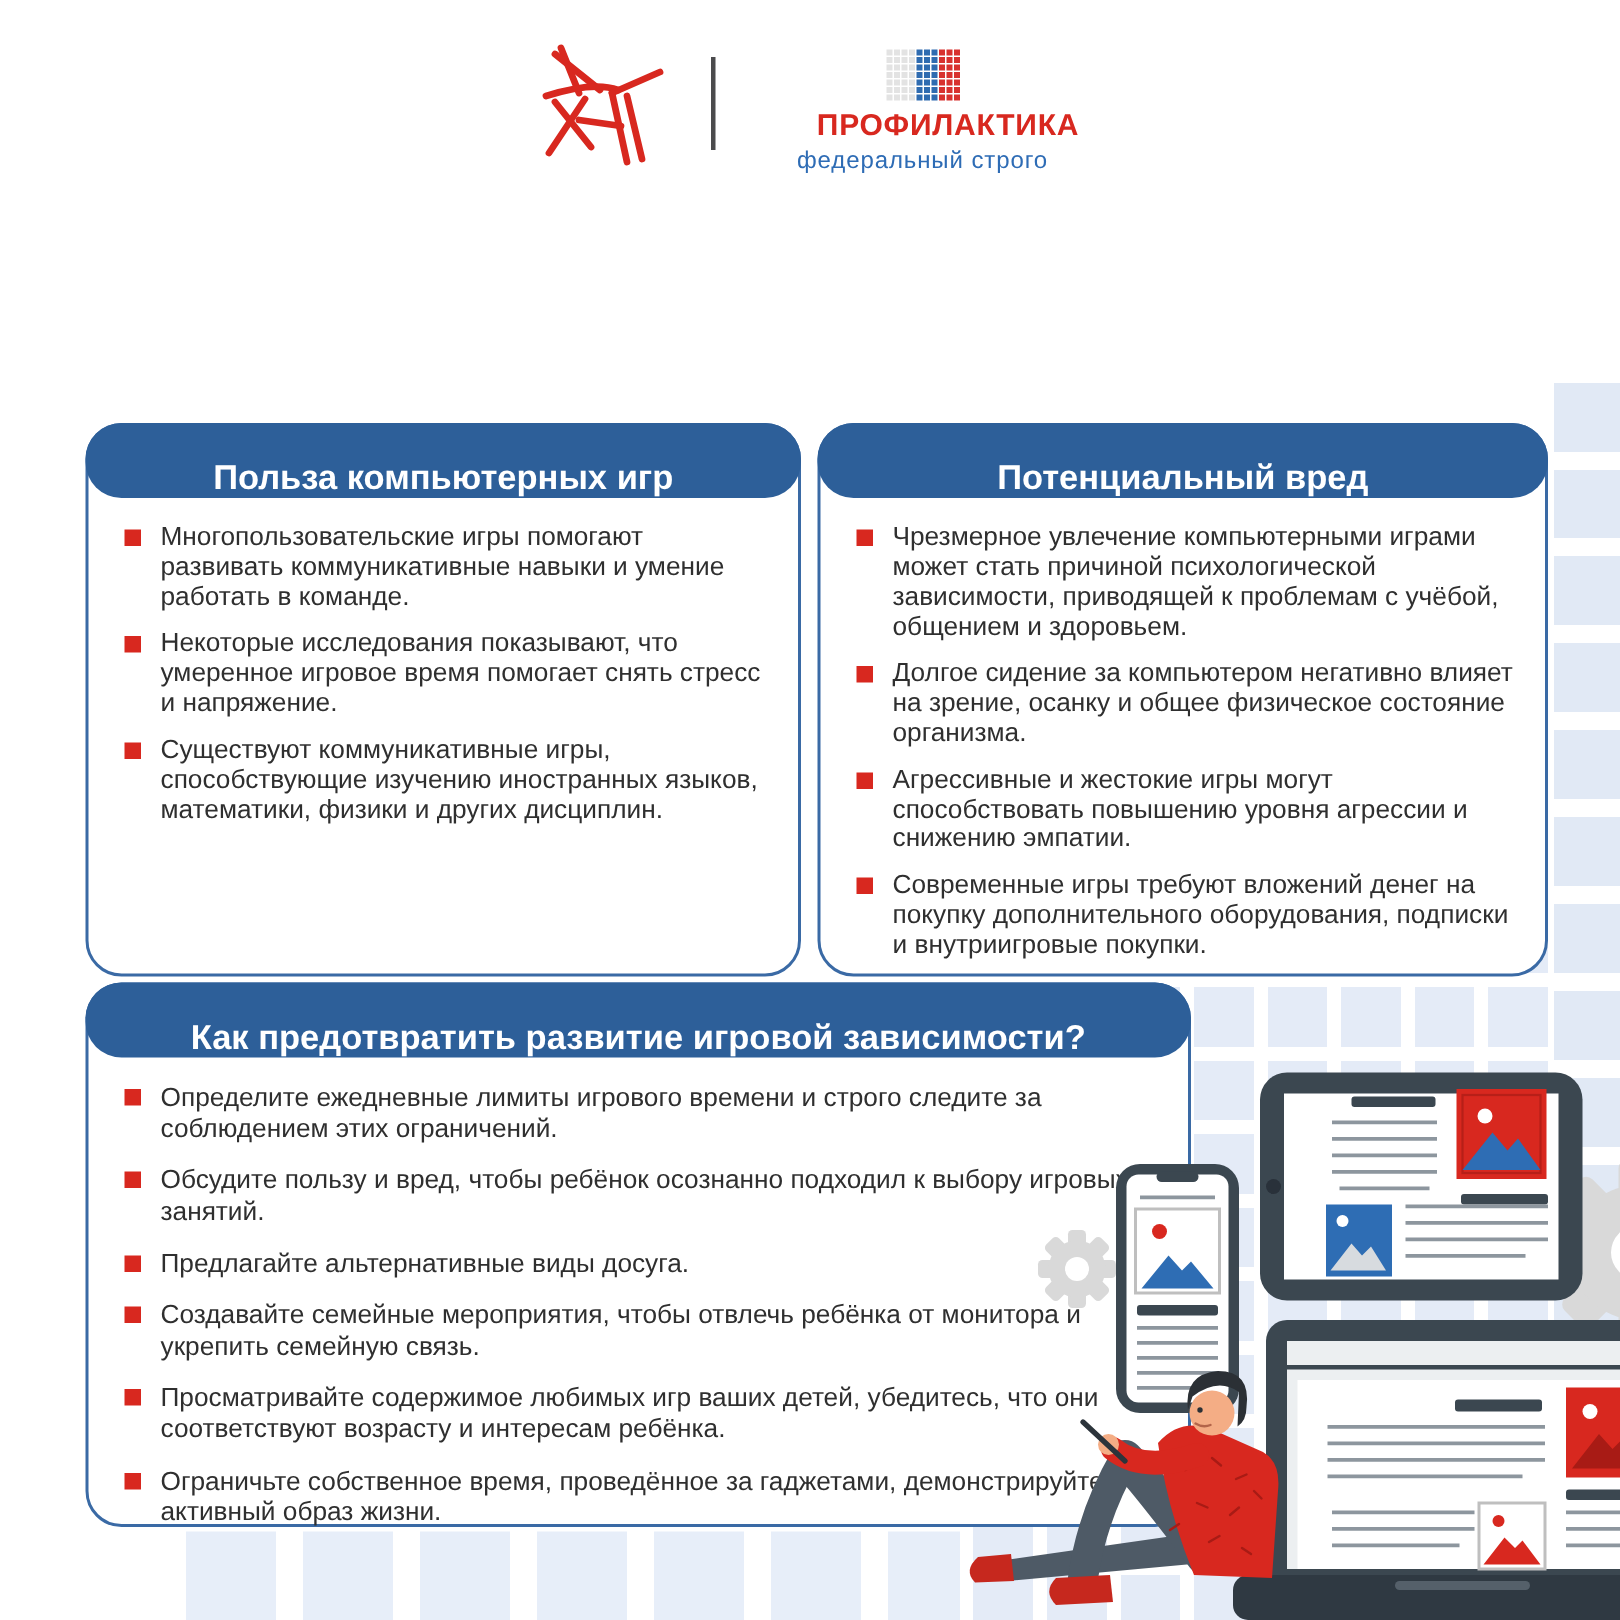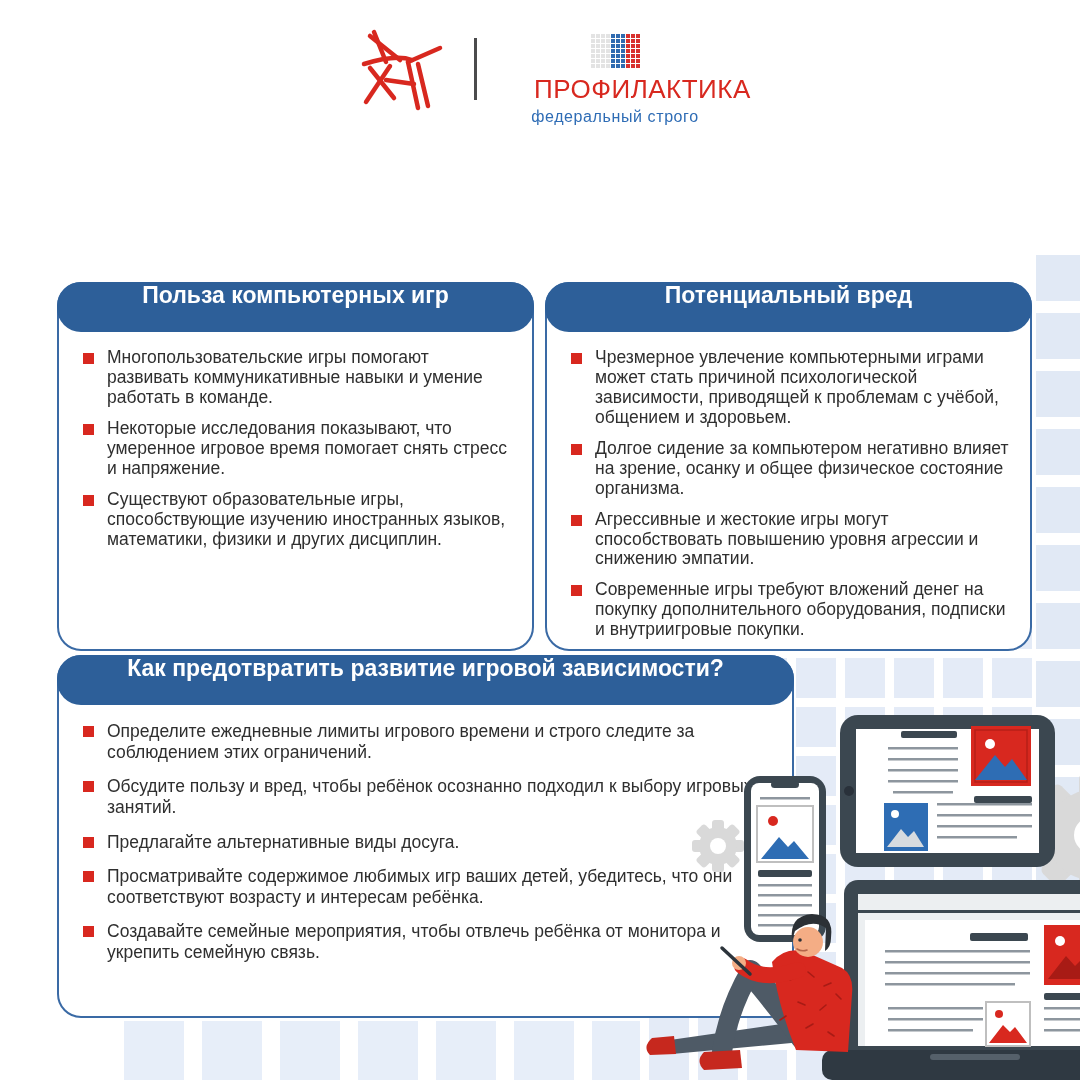--- a/index.html
+++ b/index.html
@@ -15,36 +15,36 @@
       repeating-linear-gradient(180deg,#ffffff 0 9px,rgba(0,0,0,0) 9px 49px),
       #e4ebf7;}
   .bars-bottom{position:absolute;left:124px;top:1021px;width:516px;height:59px;
     background:repeating-linear-gradient(90deg,#e7eef9 0 60px,#ffffff 60px 78px);}
 
   
   .chair-logo{position:absolute;left:356px;top:24px;}
   .logo-divider{position:absolute;left:474px;top:38px;width:3px;height:62px;background:#4b4b4d;}
   .brand{position:absolute;left:500px;top:24px;width:230px;text-align:center;}
   .mosaic{display:inline-grid;grid-template-columns:repeat(10,4px);grid-auto-rows:4px;gap:1px;}
-  .brand-name{font-size:26px;font-weight:400;color:#d8281f;letter-spacing:.5px;margin-top:6px;margin-left:34px;}
+  .brand-name{font-size:20px;font-weight:700;color:#d8281f;letter-spacing:.5px;margin-top:6px;margin-left:34px;}
   .brand-sub{font-size:16px;color:#2e6cb5;letter-spacing:.6px;margin-top:3px;}
 
   
   .banner{position:absolute;left:0;top:134px;width:1080px;height:110px;background:#d8281f;
     display:flex;align-items:center;justify-content:center;}
   .banner-text{color:#fff;font-weight:700;font-size:40px;line-height:1.28;text-align:center;
     letter-spacing:.5px;transform:scaleX(.95);}
 
   
   .card{position:absolute;background:#fff;border:2px solid #3a6aa5;border-radius:24px;box-sizing:border-box;}
   .card-1{left:57px;top:282px;width:477px;height:369px;}
   .card-2{left:545px;top:282px;width:487px;height:369px;}
   .card-3{left:57px;top:655px;width:737px;height:363px;}
   .card-head{margin:-2px -2px 0 -2px;height:50px;background:#2d5f99;border-radius:24px;
-    display:flex;align-items:flex-start;justify-content:center;color:#fff;font-weight:700;font-size:23px;}
+    display:flex;align-items:flex-end;justify-content:center;color:#fff;font-weight:700;font-size:23px;}
   .card ul{list-style:none;margin:0;padding:16px 18px 0 24px;}
   .card li{display:flex;gap:13px;margin-bottom:11px;font-size:17.5px;line-height:1.14;color:#2f2f2f;}
   .card-3 li{margin-bottom:14px;line-height:1.18;}
   .bullet{flex:none;width:11px;height:11px;margin-top:5px;background:#d8281f;}
 
   
   .illustration{position:absolute;left:600px;top:650px;width:480px;height:430px;}
 </style>
 </head>
 <body>
@@ -157,21 +157,21 @@
         <li>
           <span class="bullet"></span>
           <span>Многопользовательские игры помогают развивать коммуникативные навыки и умение работать в команде.</span>
         </li>
         <li>
           <span class="bullet"></span>
           <span>Некоторые исследования показывают, что умеренное игровое время помогает снять стресс и напряжение.</span>
         </li>
         <li>
           <span class="bullet"></span>
-          <span>Существуют образовательные игры, способствующие изучению иностранных языков, математики, физики и других дисциплин.</span>
+          <span>Существуют коммуникативные игры, способствующие изучению иностранных языков, математики, физики и других дисциплин.</span>
         </li>
       </ul>
   </section>
 
   <section class="card card-2">
     <div class="card-head">
       <span>Потенциальный вред</span>
     </div>
     <ul>
         <li>
@@ -205,25 +205,29 @@
         <li>
           <span class="bullet"></span>
           <span>Обсудите пользу и вред, чтобы ребёнок осознанно подходил к выбору игровых занятий.</span>
         </li>
         <li>
           <span class="bullet"></span>
           <span>Предлагайте альтернативные виды досуга.</span>
         </li>
         <li>
           <span class="bullet"></span>
+          <span>Создавайте семейные мероприятия, чтобы отвлечь ребёнка от монитора и укрепить семейную связь.</span>
+        </li>
+        <li>
+          <span class="bullet"></span>
           <span>Просматривайте содержимое любимых игр ваших детей, убедитесь, что они соответствуют возрасту и интересам ребёнка.</span>
         </li>
         <li>
           <span class="bullet"></span>
-          <span>Создавайте семейные мероприятия, чтобы отвлечь ребёнка от монитора и укрепить семейную связь.</span>
+          <span>Ограничьте собственное время, проведённое за гаджетами, демонстрируйте активный образ жизни.</span>
         </li>
       </ul>
   </section>
 
   <svg class="illustration" viewBox="0 0 480 430" width="480" height="430">
 
     <g fill="#d9d9d9">
       <g transform="translate(118,196)">
         <rect x="-6" y="-26" width="12" height="52" rx="3"></rect>
         <rect x="-26" y="-6" width="52" height="12" rx="3"></rect>

